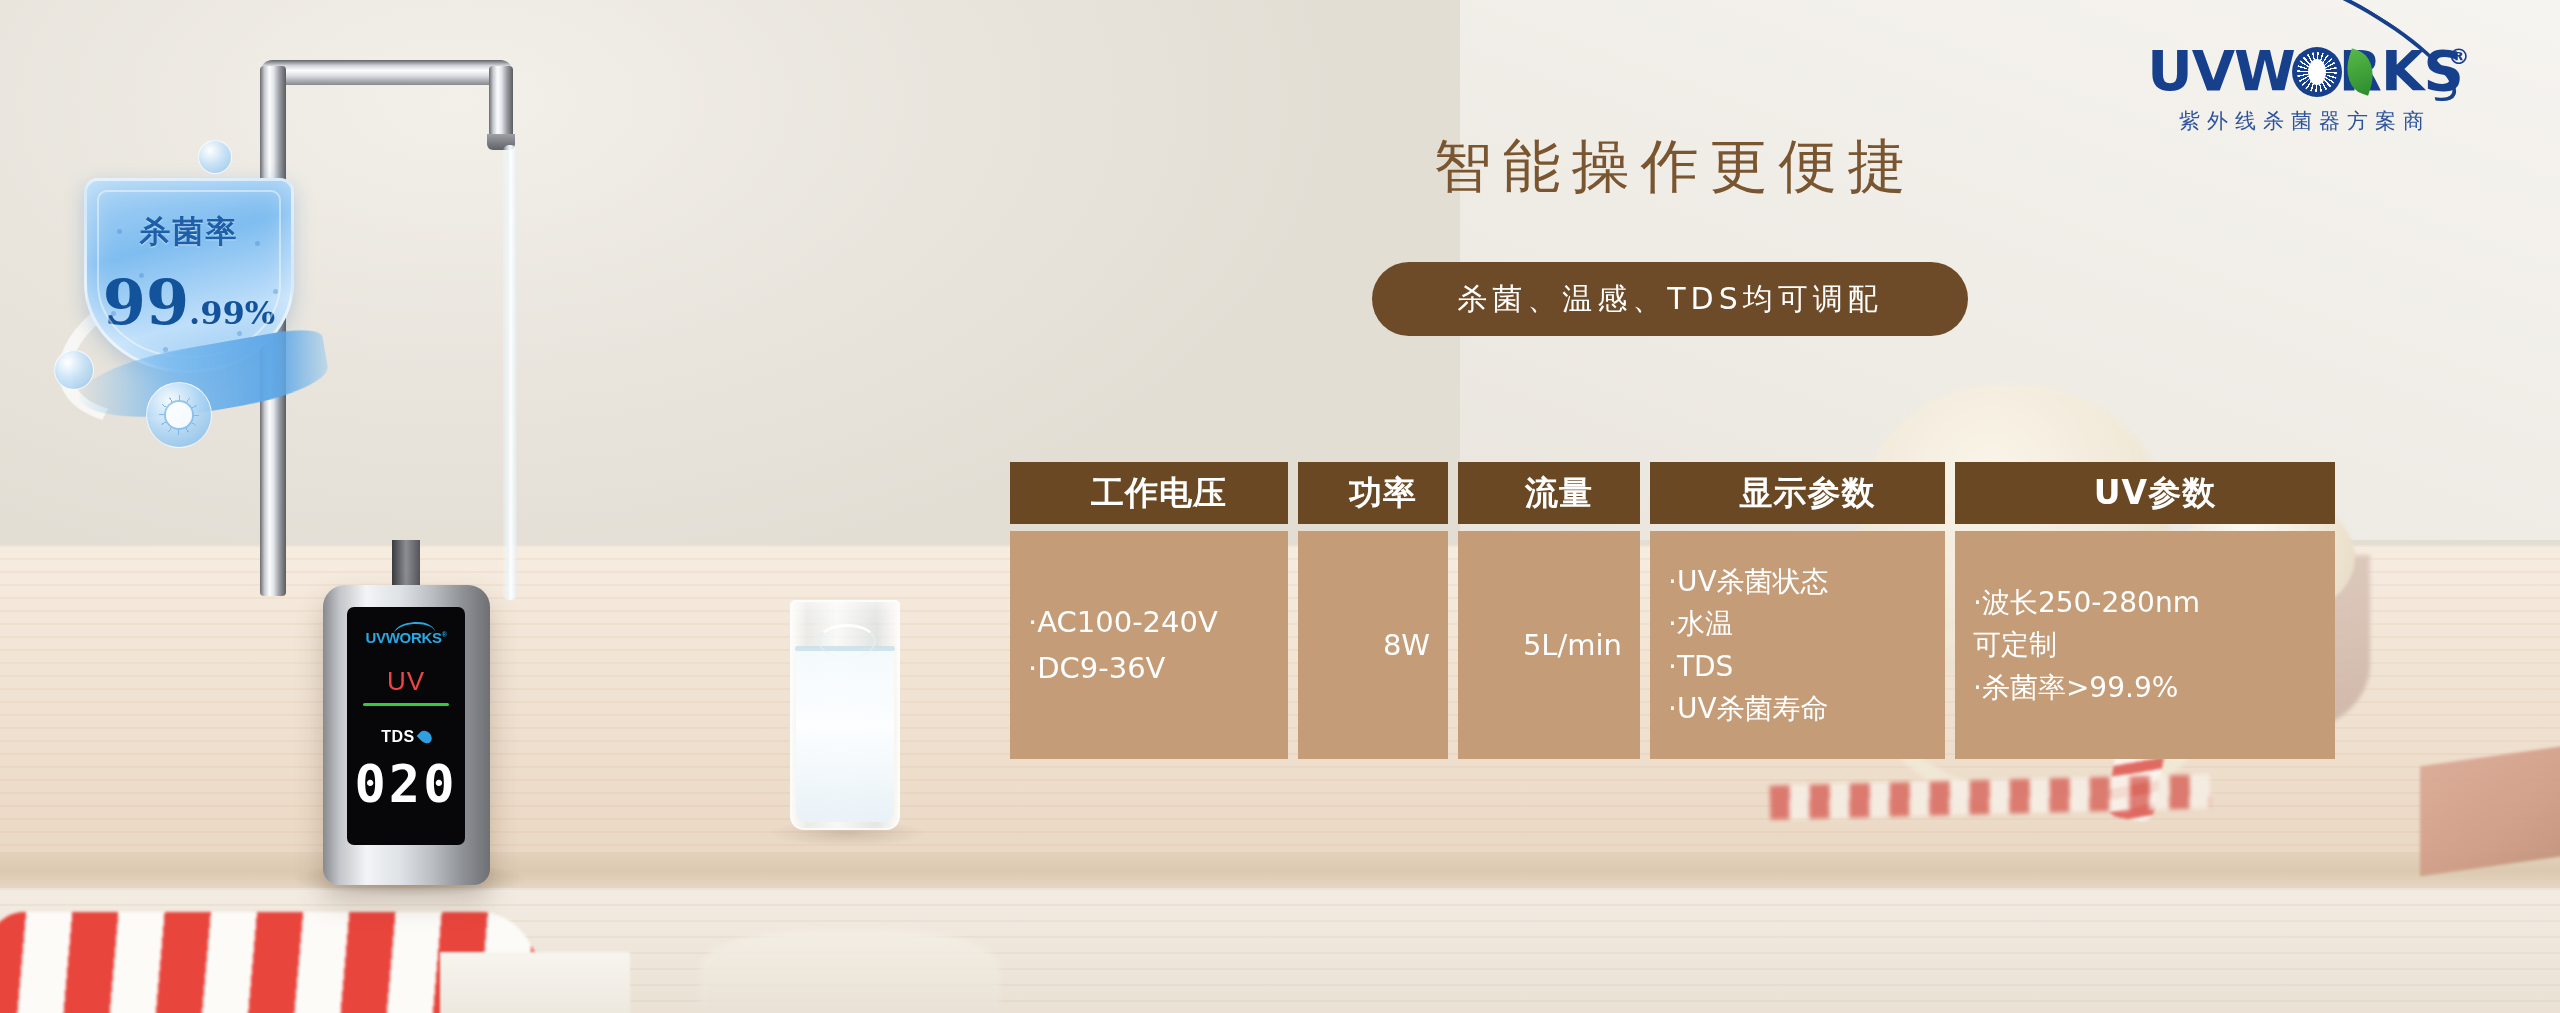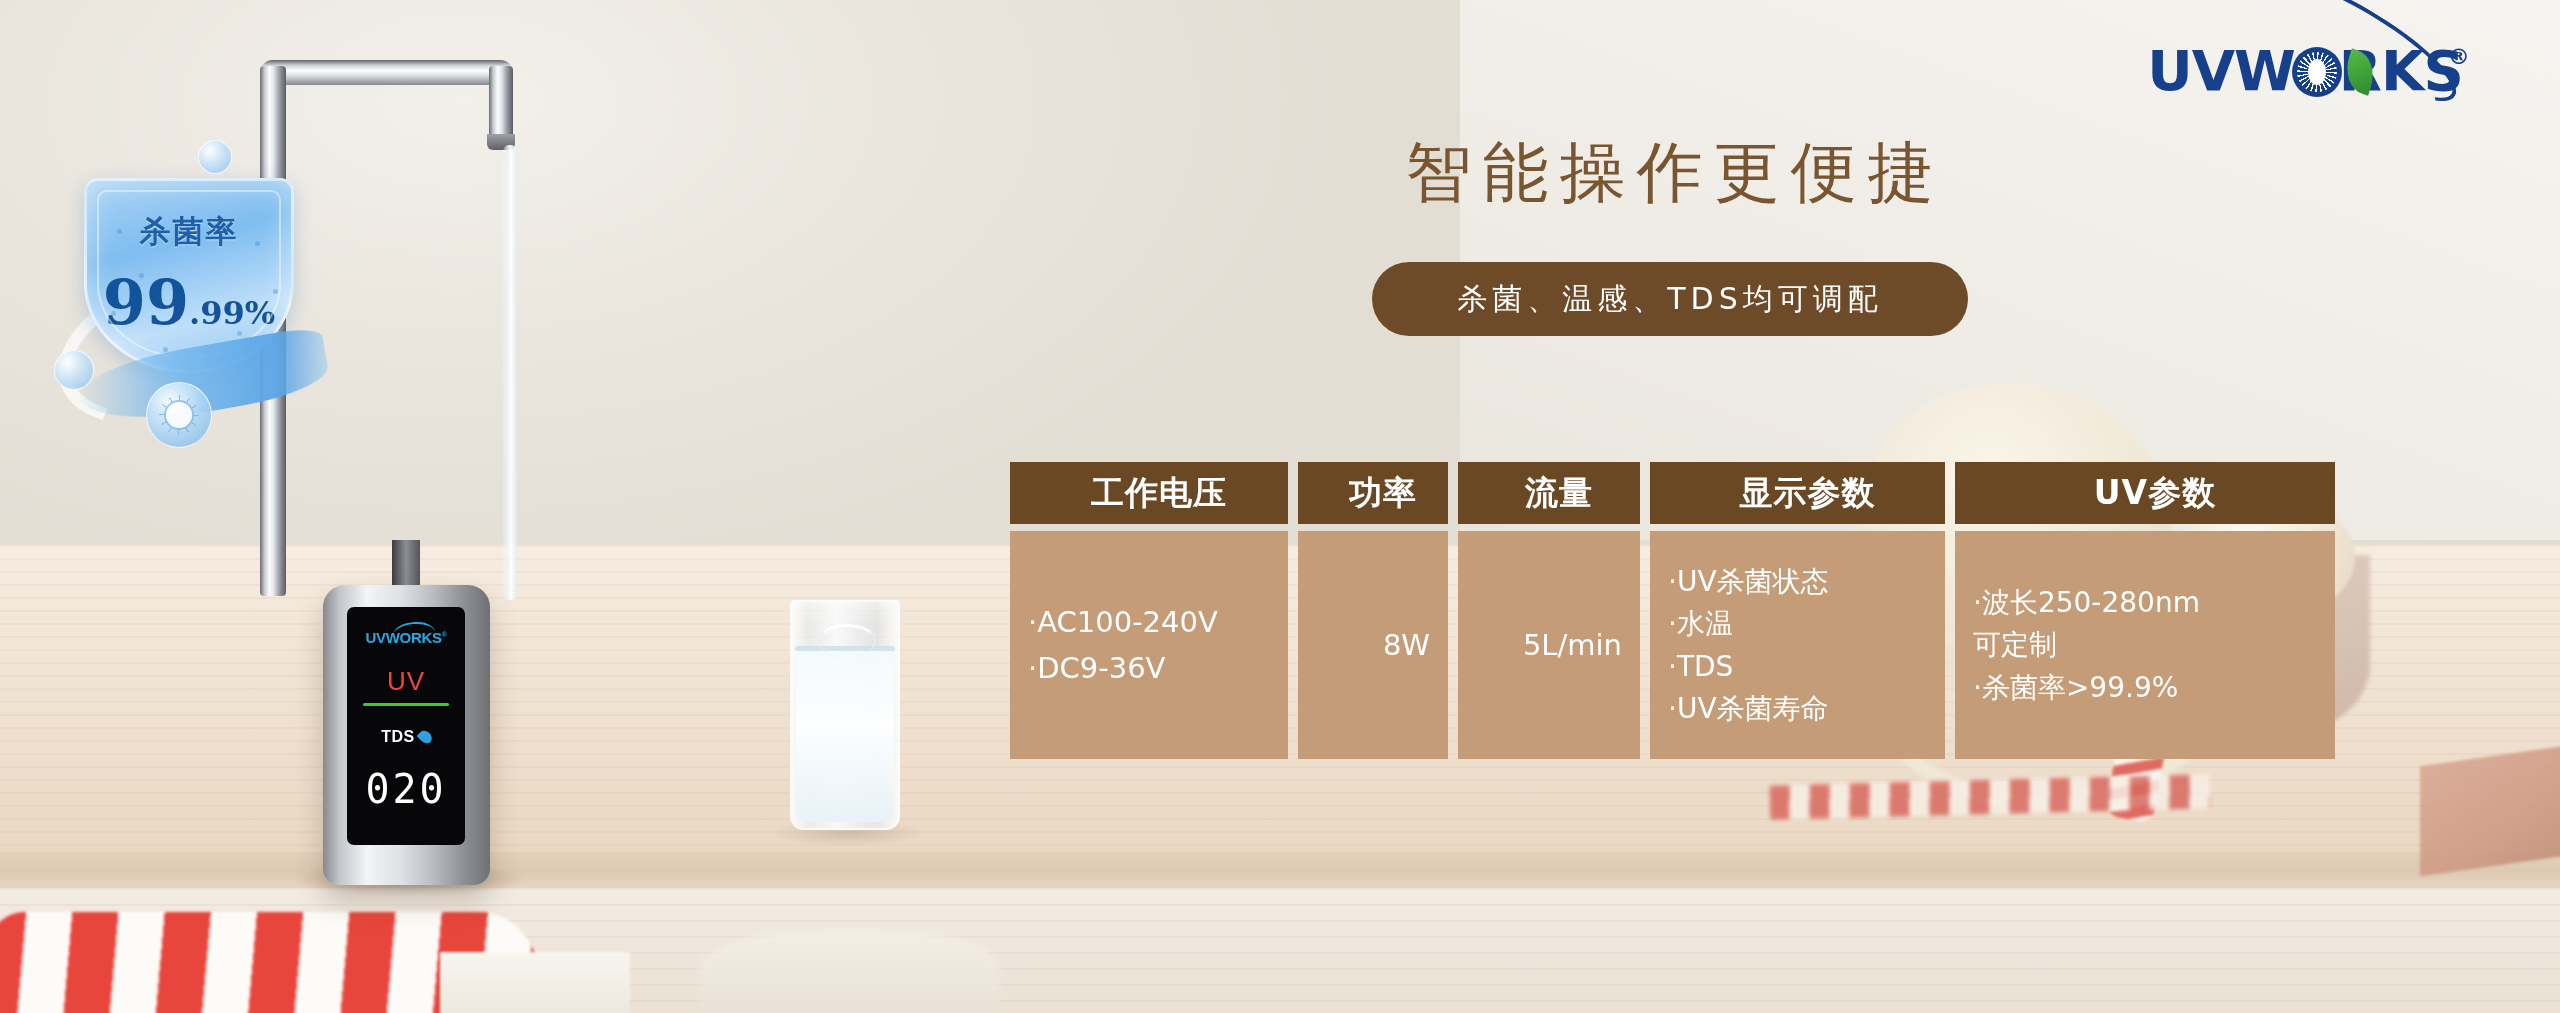--- a/index.html
+++ b/index.html
@@ -161,22 +161,22 @@
     margin-top:20px; font-size:26px; font-weight:500; color:#ef4444; letter-spacing:1px;
   }
   .scr-line { margin-top:6px; width:86px; height:3px; background:#35cc3a; border-radius:2px; }
   .scr-tds-row { margin-top:22px; display:flex; align-items:center; gap:5px; }
   .scr-tds { font-size:16px; font-weight:bold; color:#fff; letter-spacing:.5px; }
   .drop {
     width:11px; height:14px; background:#2f9fe0;
     border-radius:0 50% 50% 50%; transform:rotate(-45deg);
   }
   .seg-digits {
-    margin-top:20px; font-size:40px; letter-spacing:3px; color:#fff;
-    font-family:"DejaVu Sans Mono", monospace; font-weight:normal;
+    margin-top:8px; font-size:52px; letter-spacing:3px; color:#fff;
+    font-family:"DejaVu Sans Mono", monospace; font-weight:bold;
   }
   .device-shadow {
     position:absolute; left:295px; top:862px; width:230px; height:34px;
     background:radial-gradient(ellipse at center, rgba(90,70,50,.34) 0%, rgba(90,70,50,0) 72%);
     border-radius:50%;
   }
 
   
   .glass {
     position:absolute; left:790px; top:600px; width:110px; height:230px;
@@ -331,21 +331,21 @@
   }
   .logo-tag {
     margin-top:4px; font-size:21px; letter-spacing:7px; color:#2d549b;
     font-family:"DejaVu Sans", sans-serif;
   }
 
   
   .headline {
     position:absolute; left:1355px; top:128px; width:640px; text-align:center;
     font-family:"DejaVu Serif", serif;
-    font-size:66px; letter-spacing:11px; color:#7a5630; font-weight:500;
+    font-size:58px; letter-spacing:11px; color:#7a5630; font-weight:500;
   }
   .pill {
     position:absolute; left:1372px; top:262px; width:596px; height:74px;
     background:#6e4b28; border-radius:37px;
     display:flex; align-items:center; justify-content:center;
     color:#ffffff; font-size:30px; letter-spacing:5px;
     font-family:"DejaVu Sans", sans-serif;
   }
 
   
@@ -457,20 +457,21 @@
   <div class="germ"></div>
 </div>
 
 <div class="logo">
   <div class="logo-word">
     <span class="logo-arc"></span>
     <span>UVW</span><span class="logo-sun"><span class="core"></span></span><span>RKS</span>
     <span class="logo-leaf"></span>
     <span class="logo-reg">®</span>
   </div>
+  <div class="logo-tag">紫外线杀菌器方案商</div>
 </div>
 
 <div class="headline">智能操作更便捷</div>
 <div class="pill">杀菌、温感、TDS均可调配</div>
 
 <div class="spec-table" id="spec-table">
     <div class="col">
       <div class="col-head">工作电压</div>
       <div class="col-body">
         <div class="line">·AC100-240V</div>

